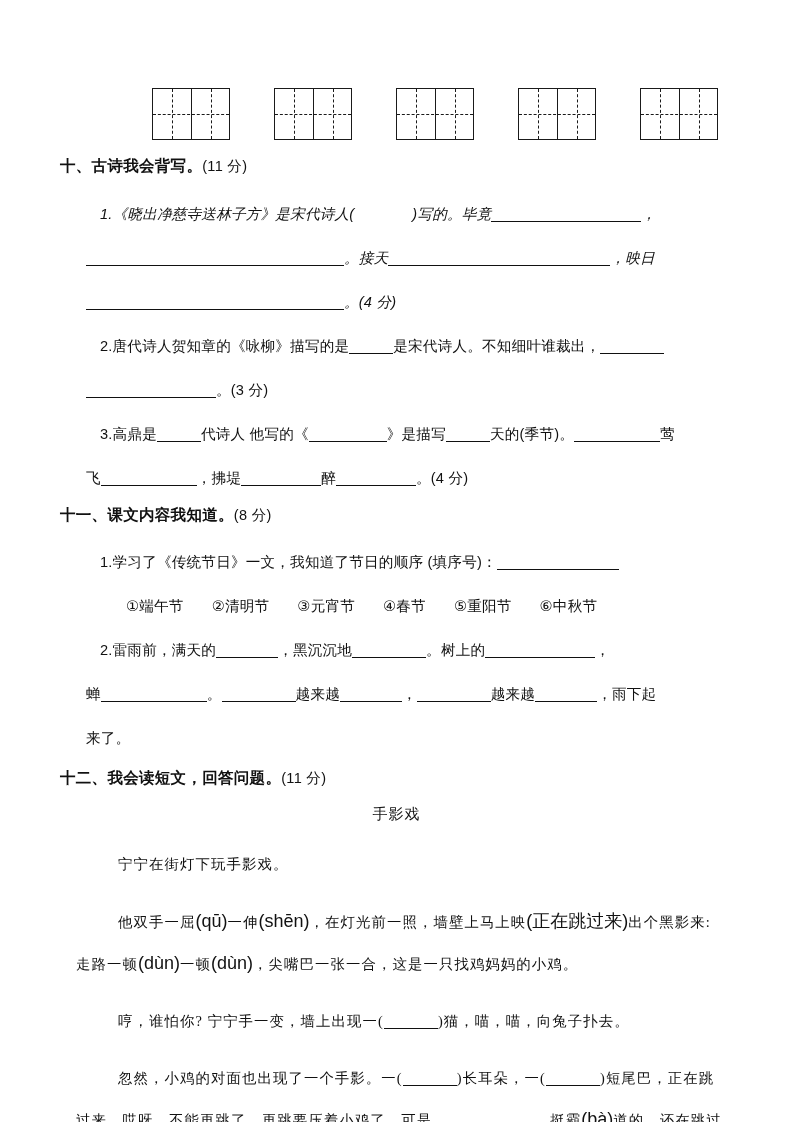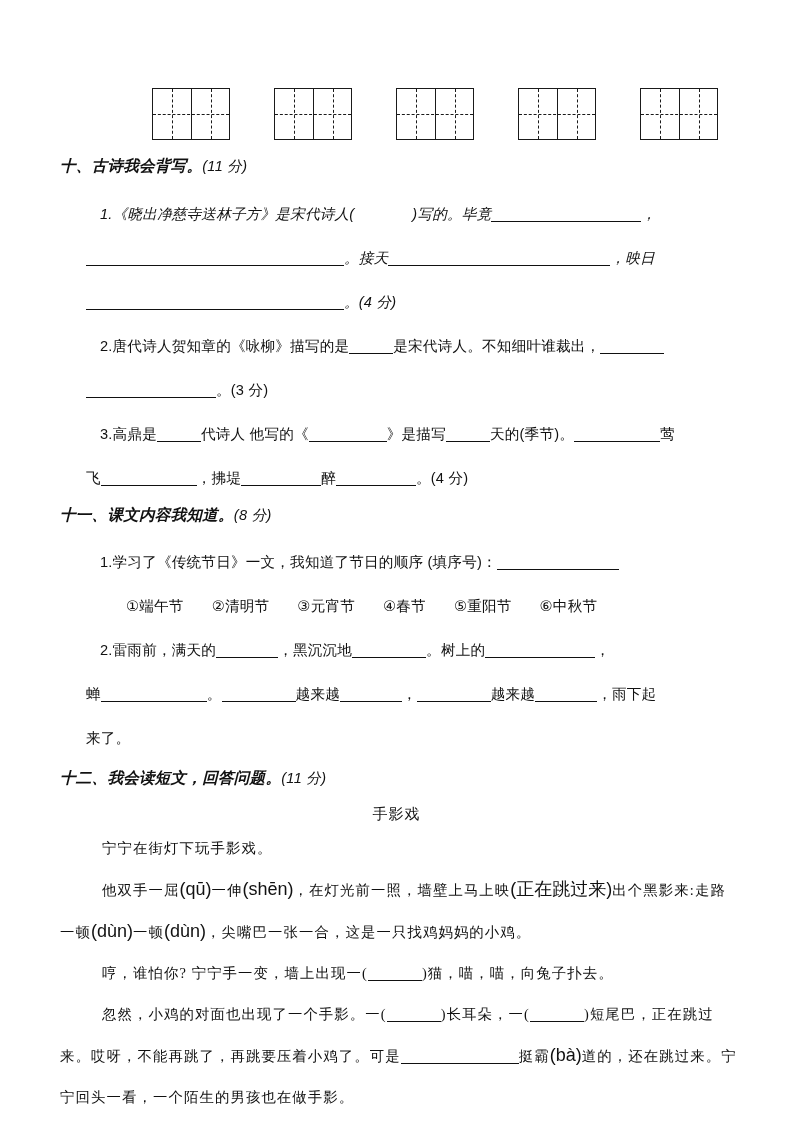--- a/index.html
+++ b/index.html
@@ -70,21 +70,20 @@
   }
 
   
   .section-head {
     position: absolute;
     left: 60px;
     font-size: 15.5px;
     font-weight: 600;
     letter-spacing: 0.3px;
     white-space: nowrap;
-    font-style: italic;
   }
   .section-head .pts {
     font-weight: 400;
     font-size: 14.5px;
   }
 
   
   .qblock {
     position: absolute;
     left: 60px;
@@ -141,21 +140,21 @@
   .passage {
     position: absolute;
     left: 60px;
     width: 680px;
     font-family: "Liberation Serif", "DejaVu Serif", serif;
     font-size: 14.4px;
     line-height: 41px;
     letter-spacing: 1.1px;
   }
   .passage p {
-    margin: 0;
+    margin: 16px;
     text-indent: 42px;
     white-space: normal;
   }
   .pinyin {
     font-family: "Liberation Sans", "DejaVu Sans", sans-serif;
     font-size: 18px;
     letter-spacing: 0;
   }
   .blk-in {
     display: inline-block;

